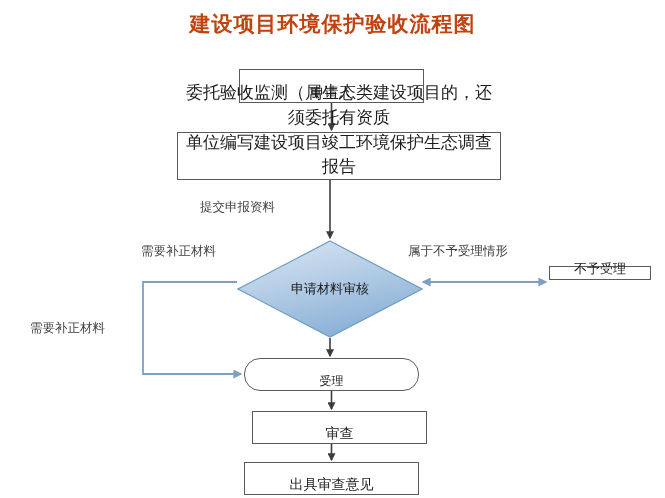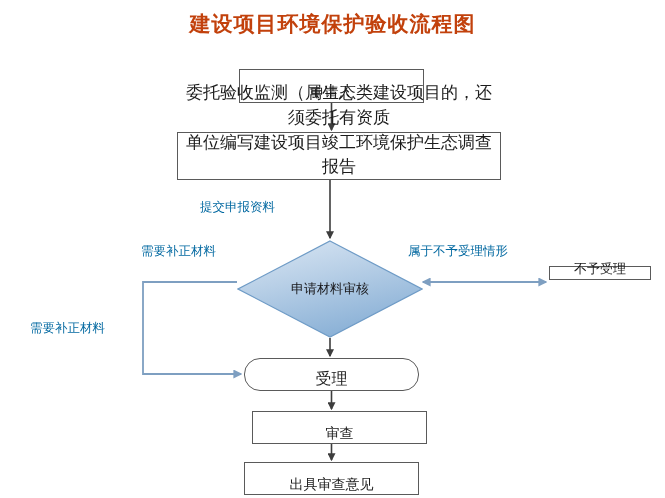--- a/index.html
+++ b/index.html
@@ -69,21 +69,21 @@
     top: 266px;
     width: 102px;
     height: 14px;
     font-size: 13px;
   }
   #node-accept {
     left: 244px;
     top: 358px;
     width: 175px;
     height: 33px;
-    font-size: 16px;
+    font-size: 12px;
     border-radius: 16px;
   }
   #node-examine {
     left: 244px;
     top: 411px;
     width: 175px;
     height: 33px;
     font-size: 14px;
     margin-left: 8px;
   }
@@ -119,21 +119,21 @@
     justify-content: center;
     font-size: 13px;
     color: #18181b;
     text-align: left;
   }
 
   
   .edge-label {
     position: absolute;
     font-size: 12.5px;
-    color: #0369a1;
+    color: #404040;
     white-space: nowrap;
   }
   #label-submit { left: 200px; top: 199px; }
   #label-need-fix { left: 141px; top: 243px; }
   #label-not-accept { left: 408px; top: 243px; }
   #label-meets { left: 30px; top: 320px; }
 
   
   #edges {
     position: absolute;

